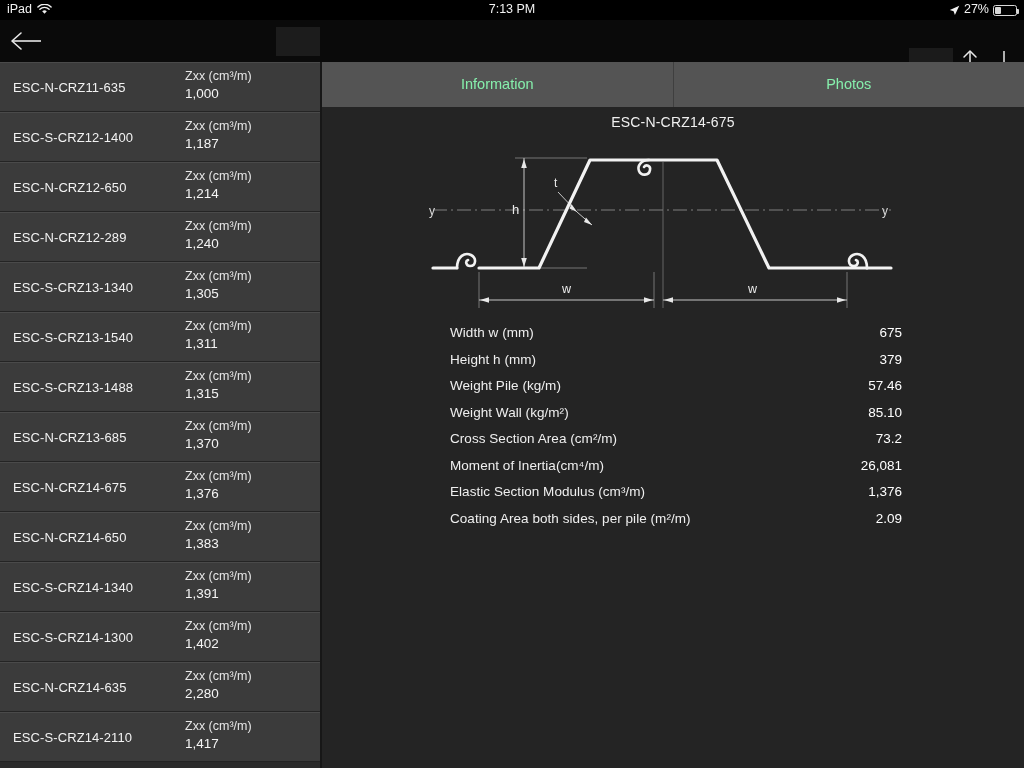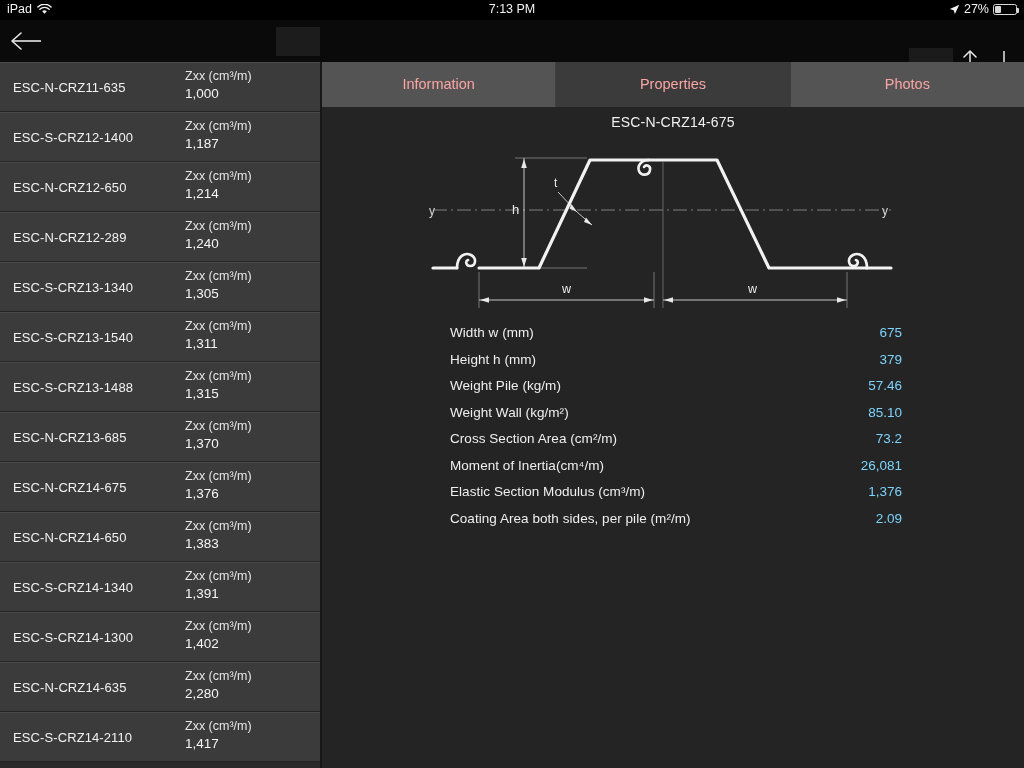--- a/index.html
+++ b/index.html
@@ -12,21 +12,21 @@
   }
   #app { position: relative; width: 1024px; height: 768px; background: #000; }
 
   
   .statusbar {
     position: absolute; top: 0; left: 0; width: 1024px; height: 20px;
     background: #000; color: #f2f2f2; font-size: 12.5px;
   }
   .sb-left { position: absolute; left: 7px; top: 2px; display: flex; align-items: center; gap: 5px; }
   .sb-center { position: absolute; left: 0; right: 0; top: 2px; text-align: center; }
-  .sb-right { position: absolute; right: 7px; top: 2px; display: flex; align-items: center; gap: 4px; }
+  .sb-right { position: absolute; right: 7px; top: 2px; display: flex; align-items: flex-end; gap: 4px; }
   .wifi-icon svg, .loc-icon svg { display: block; }
   .battery {
     width: 24px; height: 11px; border: 1px solid #d8d8d8; border-radius: 2.5px;
     position: relative; display: inline-block;
   }
   .battery::after {
     content: ""; position: absolute; right: -3px; top: 3px;
     width: 2px; height: 5px; background: #d8d8d8; border-radius: 0 1px 1px 0;
   }
   .battery .fill { position: absolute; left: 1px; top: 1px; bottom: 1px; width: 27%; background: #d8d8d8; border-radius: 1px; }
@@ -79,37 +79,37 @@
   .row .zval { color: #f5f5f5; font-size: 13.5px; line-height: 18px; }
   .sb-gap { position: absolute; left: 320px; top: 62px; width: 2px; height: 706px; background: #171717; }
 
   
   .content {
     position: absolute; left: 322px; top: 62px; width: 702px; height: 706px;
     background: #242424;
   }
   .tabs { position: absolute; left: 0; top: 0; width: 702px; height: 45px; display: flex; }
   .tab {
-    flex: 1; text-align: center; line-height: 45px; color: #fca5a5; font-size: 14.5px;
+    flex: 1; text-align: center; line-height: 45px; color: #86efac; font-size: 14.5px;
     background: #545454; cursor: pointer; border-right: 1px solid #3f3f3f;
   }
   .tab:last-child { border-right: none; }
   .tab.active { background: #3b3b3b; }
 
   .panel-title {
     position: absolute; left: 0; top: 52px; width: 702px; text-align: center;
     color: #f0f0f0; font-size: 14px; letter-spacing: .2px;
   }
   .diagram { position: absolute; left: 105px; top: 78px; width: 470px; height: 175px; }
 
   
   .props { position: absolute; left: 128px; top: 263px; width: 452px; }
   .prop-row { display: flex; justify-content: space-between; align-items: baseline; height: 26.5px; }
   .prop-label { color: #efefef; font-size: 13.5px; letter-spacing: .05px; }
-  .prop-value { color: #7dd3fc; font-size: 13.5px; text-align: right; }
+  .prop-value { color: #ffffff; font-size: 13.5px; text-align: right; }
 </style>
 </head>
 <body>
 
 <div id="app">
 
   <div class="statusbar">
     <div class="sb-left">
       <span>iPad</span>
       <span class="wifi-icon">
@@ -258,21 +258,20 @@
           <div class="zval">1,417</div>
         </div>
       </div>
     </div>
   <div class="sb-gap"></div>
 
   <div class="content">
 
     <div class="tabs" id="tabs">
         <div class="tab">Information</div>
-        <div class="tab active">Properties</div>
         <div class="tab">Photos</div>
       </div>
 
     <div class="panel-title">ESC-N-CRZ14-675</div>
 
     <div class="diagram">
       <svg width="470" height="175" viewBox="0 0 470 175">
 
         <line x1="6" y1="70" x2="464" y2="70" stroke="#8a8a8a" stroke-width="0.9" stroke-dasharray="14 4 2 4"></line>
         <text x="2" y="75" fill="#d8d8d8" font-size="12" font-family="Liberation Sans, sans-serif">y</text>

